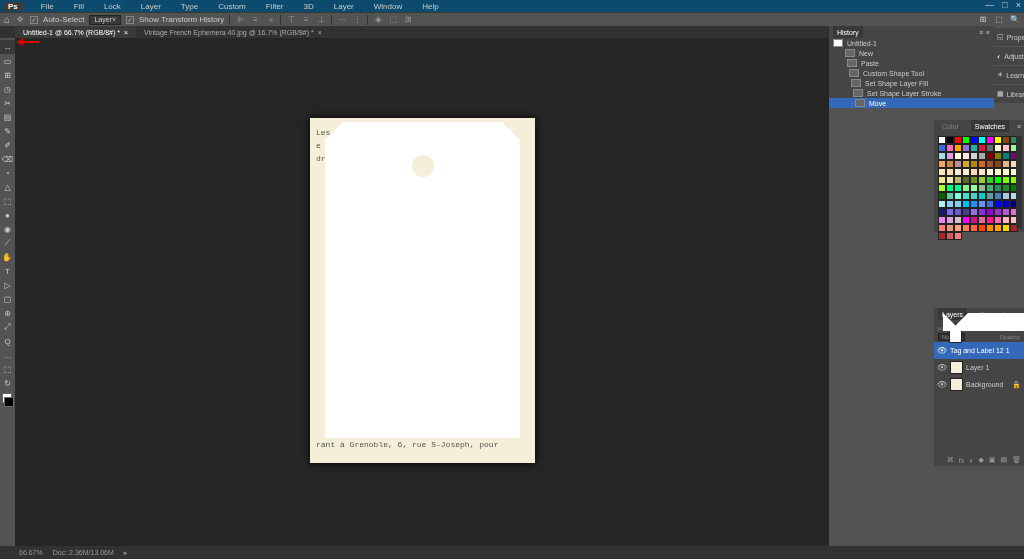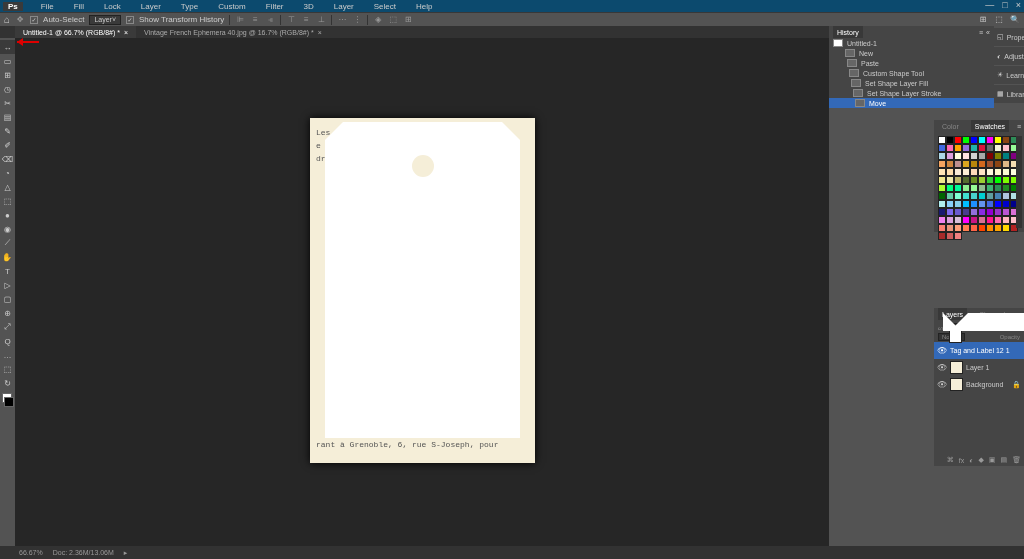--- a/index.html
+++ b/index.html
@@ -73,21 +73,21 @@
     <span class="item">Ps</span>
     <span class="item">File</span>
     <span class="item">Fill</span>
     <span class="item">Lock</span>
     <span class="item">Layer</span>
     <span class="item">Type</span>
     <span class="item">Custom</span>
     <span class="item">Filter</span>
     <span class="item">3D</span>
     <span class="item">Layer</span>
-    <span class="item">Select</span>
+    <span class="item">Window</span>
     <span class="item">Help</span>
   </div>
 <div class="winctl">
     <span>—</span>
     <span>□</span>
     <span>×</span>
   </div>
 <div class="titlebar-right">
     <span>⊞</span>
     <span>⬚</span>

